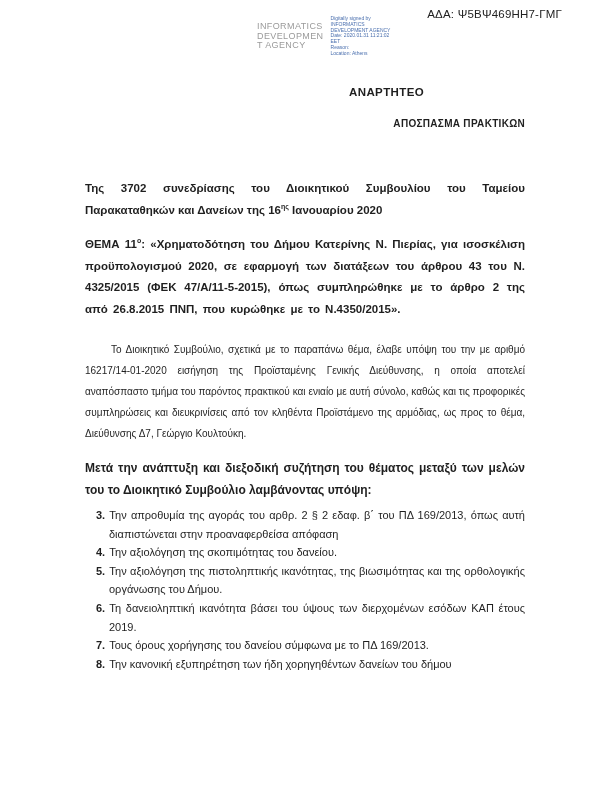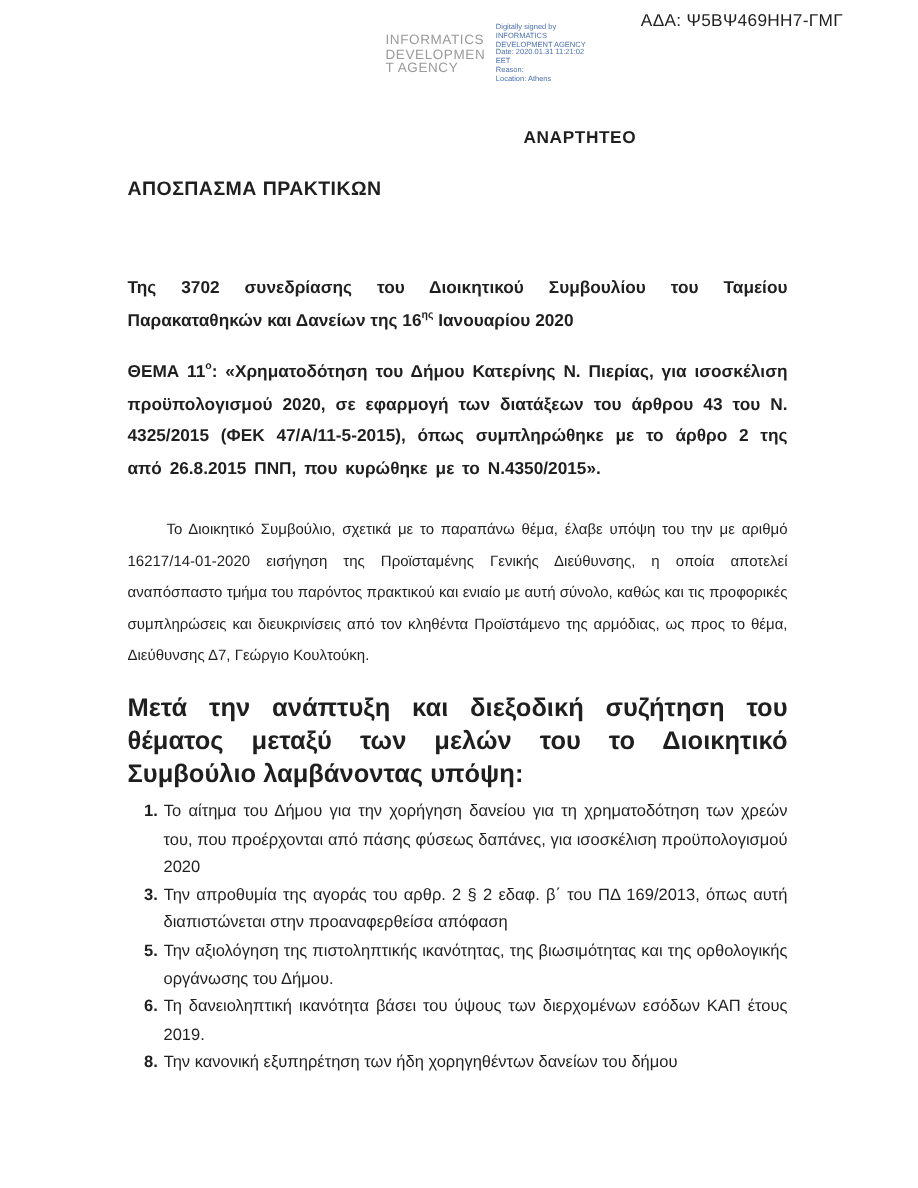--- a/index.html
+++ b/index.html
@@ -51,23 +51,23 @@
     font-size: 11.5px;
     letter-spacing: 0.4px;
   }
   .content {
     position: absolute;
     left: 85px;
     right: 87px;
     top: 118px;
   }
   .title {
-    text-align: left;
+    text-align: right;
     font-weight: 700;
-    font-size: 13px;
+    font-size: 10px;
     letter-spacing: 0.3px;
     margin: 0 0 9px 0;
   }
   .meeting {
     font-weight: 700;
     font-size: 11.5px;
     line-height: 22px;
     margin: 0 0 13px 0;
   }
   .meeting .l1 {
@@ -92,21 +92,21 @@
   }
   .bodyp {
     font-size: 10px;
     line-height: 21px;
     text-align: justify;
     text-indent: 26px;
     margin: 0 0 13px 0;
   }
   .introb {
     font-weight: 700;
-    font-size: 17px;
+    font-size: 12px;
     line-height: 22px;
     text-align: justify;
     margin: 0 0 5px 0;
   }
   .list {
     font-size: 11px;
     line-height: 18.6px;
   }
   .item {
     padding-left: 24px;
@@ -154,21 +154,22 @@
       <span class="l2"><span>Παρακαταθηκών και Δανείων της 16</span><sup>ης</sup><span> Ιανουαρίου 2020</span></span>
     </p>
 
     <p class="theme"><span>ΘΕΜΑ 11</span><sup>ο</sup><span>: «Χρηματοδότηση του Δήμου Κατερίνης Ν. Πιερίας, για ισοσκέλιση προϋπολογισμού 2020, σε εφαρμογή των διατάξεων του άρθρου 43 του Ν. 4325/2015 (ΦΕΚ 47/Α/11-5-2015), όπως συμπληρώθηκε με το άρθρο 2 της από 26.8.2015 ΠΝΠ, που κυρώθηκε με το Ν.4350/2015».</span></p>
 
     <p class="bodyp">Το Διοικητικό Συμβούλιο, σχετικά με το παραπάνω θέμα, έλαβε υπόψη του την με αριθμό 16217/14-01-2020 εισήγηση της Προϊσταμένης Γενικής Διεύθυνσης, η οποία αποτελεί αναπόσπαστο τμήμα του παρόντος πρακτικού και ενιαίο με αυτή σύνολο, καθώς και τις προφορικές συμπληρώσεις και διευκρινίσεις από τον κληθέντα Προϊστάμενο της αρμόδιας, ως προς το θέμα, Διεύθυνσης Δ7, Γεώργιο Κουλτούκη.</p>
 
     <p class="introb">Μετά την ανάπτυξη και διεξοδική συζήτηση του θέματος μεταξύ των μελών του το Διοικητικό Συμβούλιο λαμβάνοντας υπόψη:</p>
 
     <div class="list">
-      <div class="item"><span class="num">1.</span><span>Το αίτημα του Δήμου για την χορήγηση δανείου για τη χρηματοδότηση των χρεών του, που προέρχονται από πάσης φύσεως δαπάνες, για ισοσκέλιση προϋπολογισμού 2020</span></div>
       <div class="item"><span class="num">3.</span><span>Την απροθυμία της αγοράς του αρθρ. 2 § 2 εδαφ. β΄ του ΠΔ 169/2013, όπως αυτή διαπιστώνεται στην προαναφερθείσα απόφαση</span></div>
+      <div class="item"><span class="num">4.</span><span>Την αξιολόγηση της σκοπιμότητας του δανείου.</span></div>
       <div class="item"><span class="num">5.</span><span>Την αξιολόγηση της πιστοληπτικής ικανότητας, της βιωσιμότητας και της ορθολογικής οργάνωσης του Δήμου.</span></div>
       <div class="item"><span class="num">6.</span><span>Τη δανειοληπτική ικανότητα βάσει του ύψους των διερχομένων εσόδων ΚΑΠ έτους 2019.</span></div>
+      <div class="item"><span class="num">7.</span><span>Τους όρους χορήγησης του δανείου σύμφωνα με το ΠΔ 169/2013.</span></div>
       <div class="item"><span class="num">8.</span><span>Την κανονική εξυπηρέτηση των ήδη χορηγηθέντων δανείων του δήμου</span></div>
     </div>
 
   </div>
 </div>
 
 </body></html>

